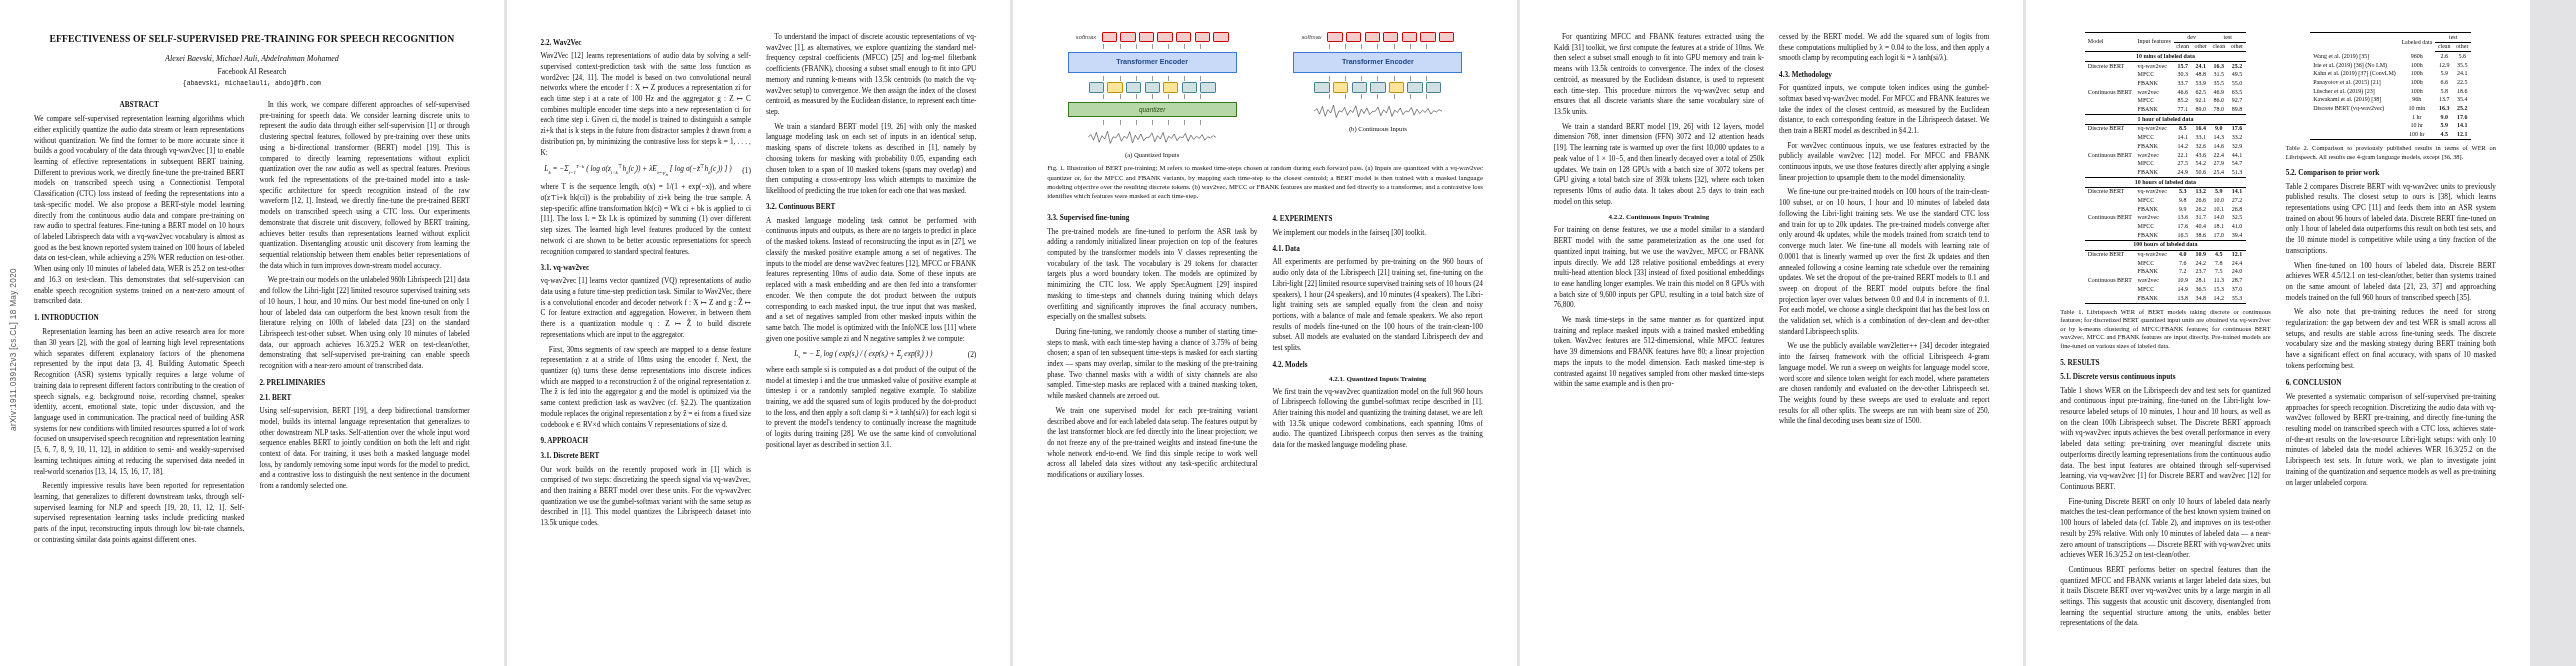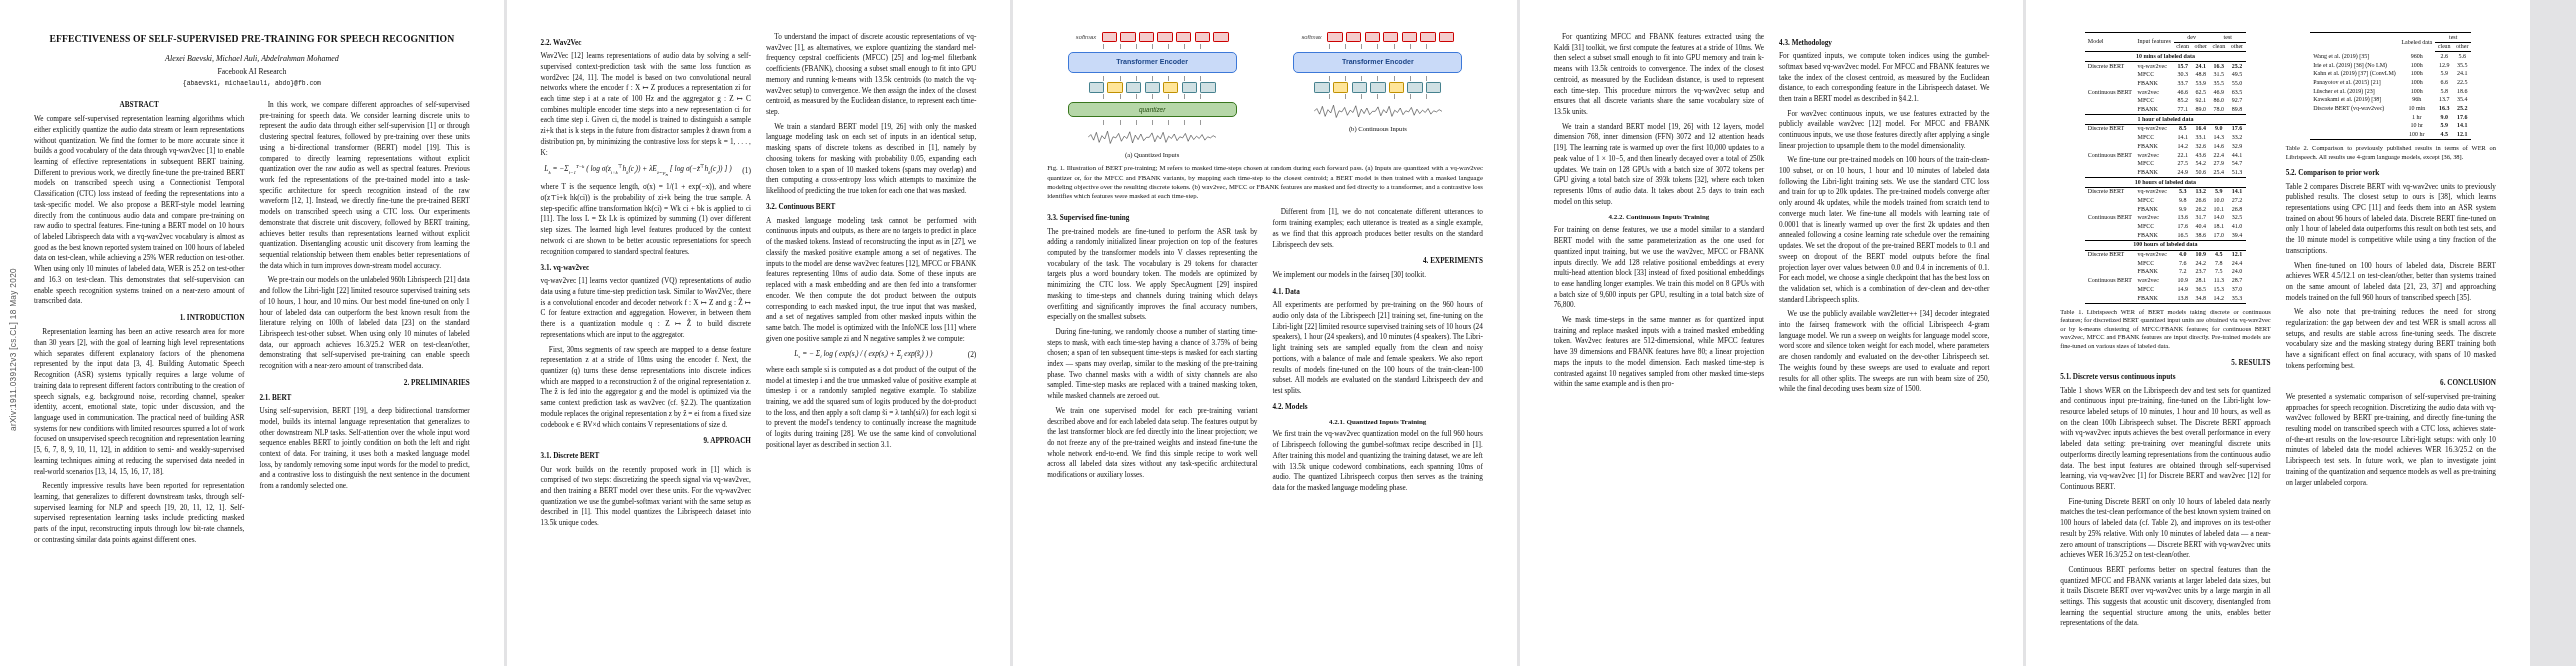--- a/index.html
+++ b/index.html
@@ -5,21 +5,21 @@
   html,body{margin:0;padding:0;}
   body{width:2576px;height:667px;overflow:hidden;background:#e3e3e5;
        font-family:"Liberation Serif","DejaVu Serif",serif;color:#111;}
   .strip{display:flex;gap:2.8px;width:2530px;height:667px;}
   .page{width:513px;height:667px;background:#ffffff;position:relative;
         box-sizing:border-box;padding:32px 34px 20px;overflow:hidden;}
   .cols{display:flex;gap:15px;}
   .col{width:215px;}
   p{margin:0 0 3.9px;font-size:7.3px;line-height:1.47;text-align:justify;}
   .in{text-indent:8.3px;}
-  .h1{text-align:right;font-weight:bold;font-size:7.2px;margin:7.2px 0 5px;}
+  .h1{text-align:left;font-weight:bold;font-size:7.2px;margin:7.2px 0 5px;}
   .h2{font-weight:bold;font-size:7.2px;margin:6.7px 0 4.4px;}
   .h3{font-weight:bold;font-size:7px;margin:6.1px 0 3.9px;text-align:center;}
   .habs{text-align:center;font-weight:bold;font-size:7.2px;margin:1.1px 0 5px;}
   .titleblock{text-align:center;margin:1.1px 0 13.3px;}
   .title{font-weight:bold;font-size:9.7px;line-height:1.3;margin-bottom:8.3px;letter-spacing:0.1px;}
   .authors{font-style:italic;font-size:8px;margin-bottom:4.4px;}
   .affil{font-size:7.6px;margin-bottom:3.3px;text-align:center;}
   .email{font-family:"Liberation Mono","DejaVu Sans Mono",monospace;font-size:6.4px;}
   .arxiv-stamp{position:absolute;top:431px;left:7.8px;transform:rotate(-90deg);
      transform-origin:left top;white-space:nowrap;
@@ -35,21 +35,21 @@
   .panel{width:215px;display:flex;flex-direction:column;align-items:center;
          font-family:"Liberation Sans","DejaVu Sans",sans-serif;}
   .labeled-row{display:flex;align-items:center;justify-content:center;gap:5.6px;width:100%;}
   .side-label{font-size:5.8px;font-style:italic;color:#444;}
   .boxes-row{display:flex;gap:3.3px;}
   .sm-box{width:13.3px;height:8.3px;background:var(--softmax_fill);border:0.7px solid var(--softmax_border);border-radius:1.1px;}
   .tok{width:13.3px;height:8.3px;background:var(--token_fill);border:0.6px solid var(--token_border);border-radius:1.1px;}
   .tok.masked{background:var(--masked_fill);border-color:var(--masked_border);}
   .arrows{width:113px;display:flex;justify-content:space-around;height:5px;margin:1.7px 0;}
   .arrows i{width:0.7px;background:#999;display:block;}
-  .bar{width:167px;height:19px;border-radius:5px;display:flex;align-items:center;justify-content:center;
+  .bar{width:167px;height:19px;border-radius:0;display:flex;align-items:center;justify-content:center;
        font-size:7.1px;font-weight:bold;margin:1.1px 0;}
   .transformer{background:var(--transformer_fill);border:0.8px solid var(--transformer_border);color:#1c4587;}
   .quantizer{background:var(--quantizer_fill);border:0.7px solid var(--quantizer_border);color:#274e13;
              height:13.3px;font-size:6.4px;font-weight:normal;font-style:italic;}
   .wave{margin-top:2.2px;}
   .panel-label{font-size:6.6px;margin-top:5px;font-family:"Liberation Serif",serif;}
   .fig-caption{font-size:6.7px;line-height:1.4;}
   
   .t{border-collapse:collapse;margin:0 auto 3.9px;font-size:6px;line-height:1.25;}
   .t th,.t td{padding:0.6px 2.8px;text-align:center;font-weight:normal;}
@@ -253,21 +253,20 @@
       <p class="fig-caption">Fig. 1. Illustration of BERT pre-training; M refers to masked time-steps chosen at random during each forward pass. (a) Inputs are quantized with a vq-wav2vec quantizer or, for the MFCC and FBANK variants, by mapping each time-step to the closest centroid; a BERT model is then trained with a masked language modeling objective over the resulting discrete tokens. (b) wav2vec, MFCC or FBANK features are masked and fed directly to a transformer, and a contrastive loss identifies which features were masked at each time-step.</p>
     </div>
     <div class="cols">
       <div class="col">
         <div class="h2">3.3. Supervised fine-tuning</div>
         <p>The pre-trained models are fine-tuned to perform the ASR task by adding a randomly initialized linear projection on top of the features computed by the transformer models into V classes representing the vocabulary of the task. The vocabulary is 29 tokens for character targets plus a word boundary token. The models are optimized by minimizing the CTC loss. We apply SpecAugment [29] inspired masking to time-steps and channels during training which delays overfitting and significantly improves the final accuracy numbers, especially on the smallest subsets.</p>
         <p class="in">During fine-tuning, we randomly choose a number of starting time-steps to mask, with each time-step having a chance of 3.75% of being chosen; a span of ten subsequent time-steps is masked for each starting index — spans may overlap, similar to the masking of the pre-training phase. Two channel masks with a width of sixty channels are also sampled. Time-step masks are replaced with a trained masking token, while masked channels are zeroed out.</p>
         <p class="in">We train one supervised model for each pre-training variant described above and for each labeled data setup. The features output by the last transformer block are fed directly into the linear projection; we do not freeze any of the pre-trained weights and instead fine-tune the whole network end-to-end. We find this simple recipe to work well across all labeled data sizes without any task-specific architectural modifications or auxiliary losses.</p>
       </div>
       <div class="col">
-        <p class="in">Different from [1], we do not concatenate different utterances to form training examples; each utterance is treated as a single example, as we find that this approach produces better results on the standard Librispeech dev sets.</p>
         <div class="h1">4. EXPERIMENTS</div>
         <p>We implement our models in the fairseq [30] toolkit.</p>
         <div class="h2">4.1. Data</div>
         <p>All experiments are performed by pre-training on the 960 hours of audio only data of the Librispeech [21] training set, fine-tuning on the Libri-light [22] limited resource supervised training sets of 10 hours (24 speakers), 1 hour (24 speakers), and 10 minutes (4 speakers). The Libri-light training sets are sampled equally from the clean and noisy portions, with a balance of male and female speakers. We also report results of models fine-tuned on the 100 hours of the train-clean-100 subset. All models are evaluated on the standard Librispeech dev and test splits.</p>
         <div class="h2">4.2. Models</div>
         <div class="h3">4.2.1. Quantized Inputs Training</div>
         <p>We first train the vq-wav2vec quantization model on the full 960 hours of Librispeech following the gumbel-softmax recipe described in [1]. After training this model and quantizing the training dataset, we are left with 13.5k unique codeword combinations, each spanning 10ms of audio. The quantized Librispeech corpus then serves as the training data for the masked language modeling phase.</p>
       </div>
     </div>
   </div>
@@ -275,20 +274,21 @@
   <div class="page">
     <div class="cols">
       <div class="col">
         <p class="in">For quantizing MFCC and FBANK features extracted using the Kaldi [31] toolkit, we first compute the features at a stride of 10ms. We then select a subset small enough to fit into GPU memory and train k-means with 13.5k centroids to convergence. The index of the closest centroid, as measured by the Euclidean distance, is used to represent each time-step. This procedure mirrors the vq-wav2vec setup and ensures that all discrete variants share the same vocabulary size of 13.5k units.</p>
         <p class="in">We train a standard BERT model [19, 26] with 12 layers, model dimension 768, inner dimension (FFN) 3072 and 12 attention heads [19]. The learning rate is warmed up over the first 10,000 updates to a peak value of 1 × 10−5, and then linearly decayed over a total of 250k updates. We train on 128 GPUs with a batch size of 3072 tokens per GPU giving a total batch size of 393k tokens [32], where each token represents 10ms of audio data. It takes about 2.5 days to train each model on this setup.</p>
         <div class="h3">4.2.2. Continuous Inputs Training</div>
         <p>For training on dense features, we use a model similar to a standard BERT model with the same parameterization as the one used for quantized input training, but we use the wav2vec, MFCC or FBANK inputs directly. We add 128 relative positional embeddings at every multi-head attention block [33] instead of fixed positional embeddings to ease handling longer examples. We train this model on 8 GPUs with a batch size of 9,600 inputs per GPU, resulting in a total batch size of 76,800.</p>
         <p class="in">We mask time-steps in the same manner as for quantized input training and replace masked inputs with a trained masked embedding token. Wav2vec features are 512-dimensional, while MFCC features have 39 dimensions and FBANK features have 80; a linear projection maps the inputs to the model dimension. Each masked time-step is contrasted against 10 negatives sampled from other masked time-steps within the same example and is then pro-</p>
       </div>
       <div class="col">
+        <p>cessed by the BERT model. We add the squared sum of logits from these computations multiplied by λ = 0.04 to the loss, and then apply a smooth clamp by recomputing each logit s̃i = λ tanh(si/λ).</p>
         <div class="h2">4.3. Methodology</div>
         <p>For quantized inputs, we compute token indices using the gumbel-softmax based vq-wav2vec model. For MFCC and FBANK features we take the index of the closest centroid, as measured by the Euclidean distance, to each corresponding feature in the Librispeech dataset. We then train a BERT model as described in §4.2.1.</p>
         <p class="in">For wav2vec continuous inputs, we use features extracted by the publicly available wav2vec [12] model. For MFCC and FBANK continuous inputs, we use those features directly after applying a single linear projection to upsample them to the model dimensionality.</p>
         <p class="in">We fine-tune our pre-trained models on 100 hours of the train-clean-100 subset, or on 10 hours, 1 hour and 10 minutes of labeled data following the Libri-light training sets. We use the standard CTC loss and train for up to 20k updates. The pre-trained models converge after only around 4k updates, while the models trained from scratch tend to converge much later. We fine-tune all models with learning rate of 0.0001 that is linearly warmed up over the first 2k updates and then annealed following a cosine learning rate schedule over the remaining updates. We set the dropout of the pre-trained BERT models to 0.1 and sweep on dropout of the BERT model outputs before the final projection layer over values between 0.0 and 0.4 in increments of 0.1. For each model, we choose a single checkpoint that has the best loss on the validation set, which is a combination of dev-clean and dev-other standard Librispeech splits.</p>
         <p class="in">We use the publicly available wav2letter++ [34] decoder integrated into the fairseq framework with the official Librispeech 4-gram language model. We run a sweep on weights for language model score, word score and silence token weight for each model, where parameters are chosen randomly and evaluated on the dev-other Librispeech set. The weights found by these sweeps are used to evaluate and report results for all other splits. The sweeps are run with beam size of 250, while the final decoding uses beam size of 1500.</p>
       </div>
     </div>
   </div>
 
   <div class="page">

